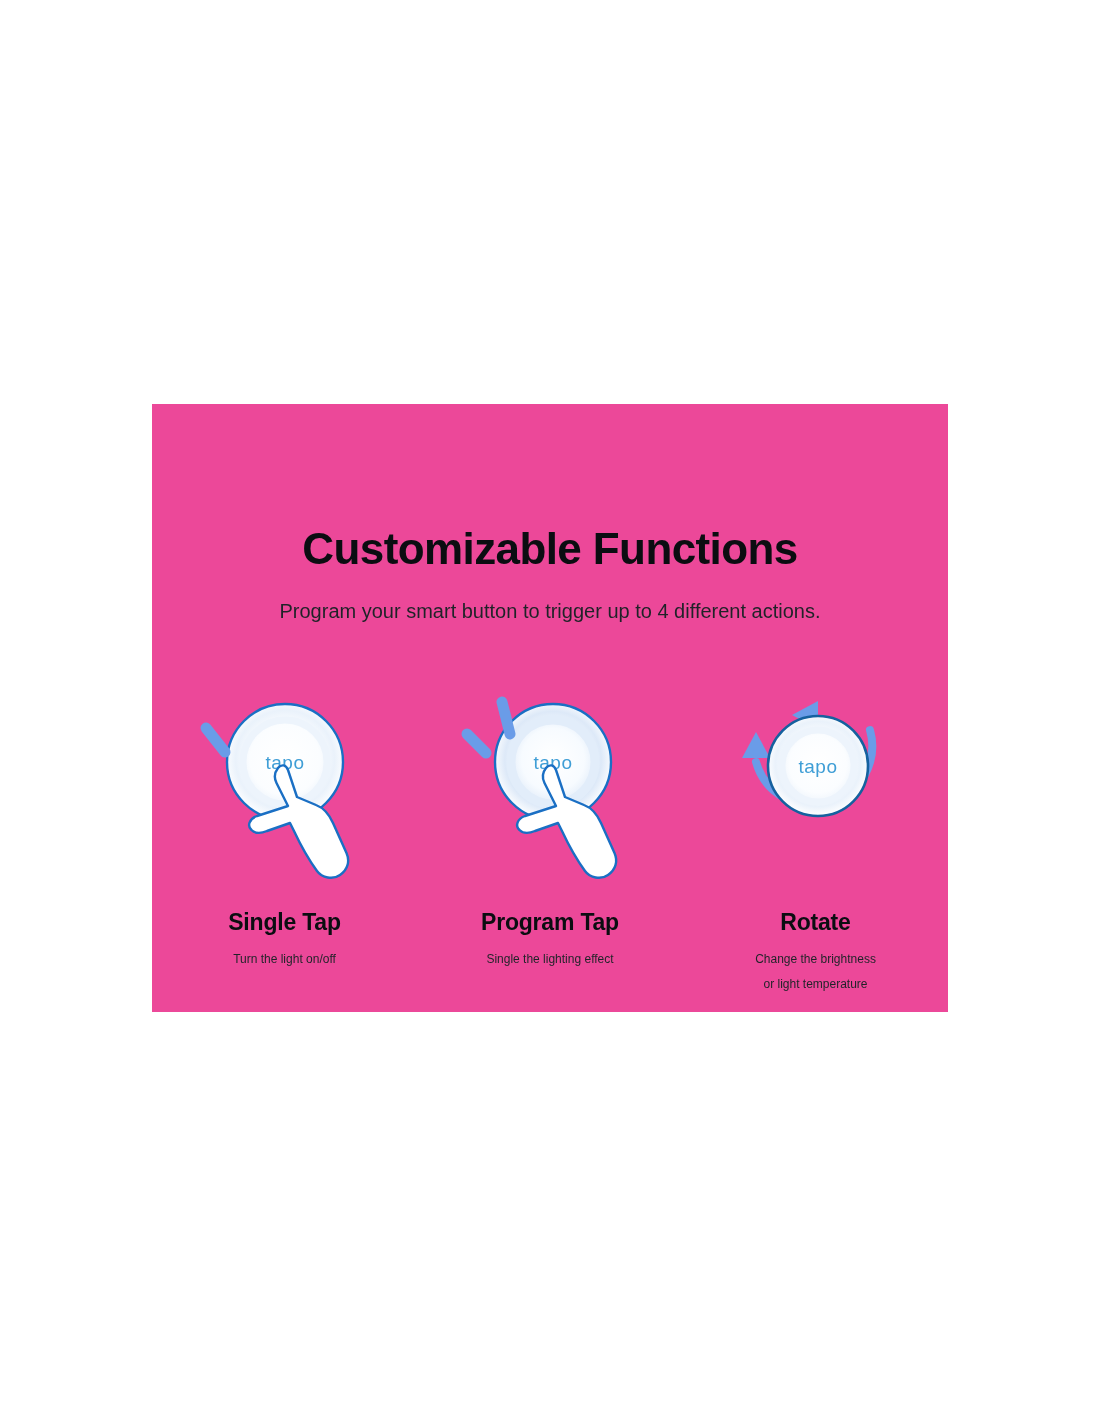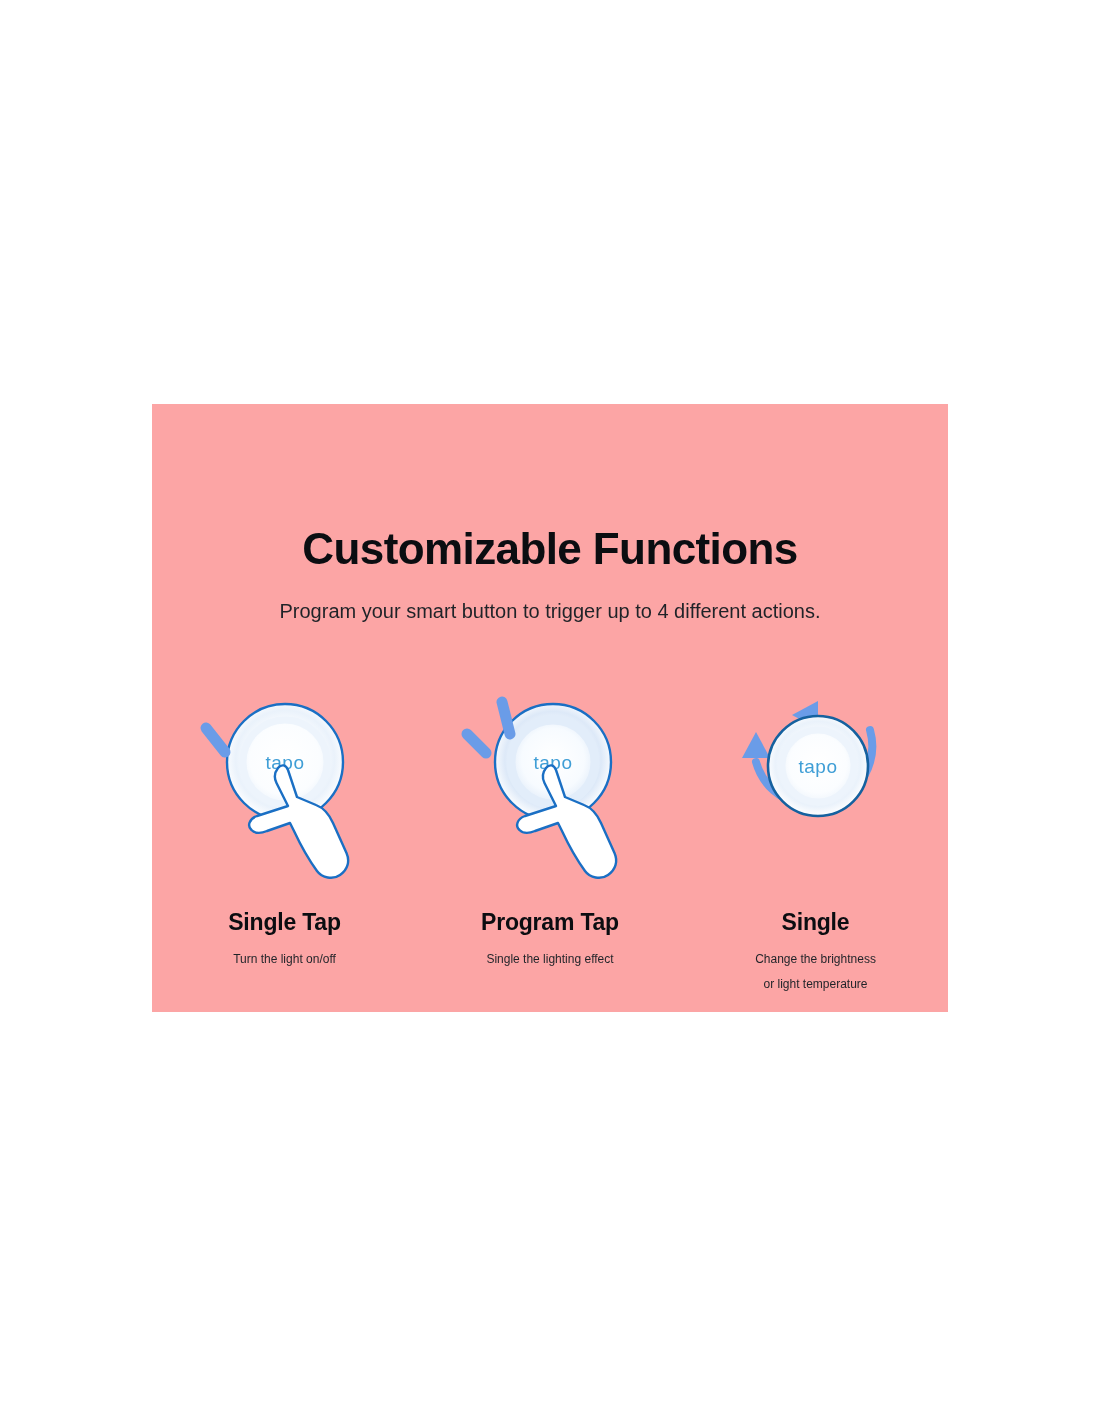--- a/index.html
+++ b/index.html
@@ -15,21 +15,21 @@
     -webkit-font-smoothing: antialiased;
   }
 
   
   #feature-card {
     position: absolute;
     left: 152px;
     top: 404px;
     width: 796px;
     height: 608px;
-    background: #fca5a5;
+    background: #ec4899;
     overflow: hidden;
   }
 
   
   #card-header {
     position: absolute;
     left: 0;
     top: 0;
     width: 796px;
     text-align: center;
@@ -209,19 +209,19 @@
                    A 58 58 0 1 1 38 72" fill="none" stroke="#6a9ce8" stroke-width="8" stroke-linecap="round"></path>
           <polygon points="38,42 52,68 24,68" fill="#6a9ce8"></polygon>
 
           <polygon points="74,25 100,39 100,11" fill="#6a9ce8"></polygon>
 
           <circle cx="100" cy="76" r="50" fill="url(#glow3)" stroke="#15619f" stroke-width="2.6"></circle>
           <circle cx="100" cy="76" r="36" fill="none" stroke="#edf4fc" stroke-width="7"></circle>
           <text x="100" y="83" text-anchor="middle" font-family="'Liberation Sans', sans-serif" font-size="19" letter-spacing="0.5" fill="#3f9ed6">tapo</text>
         </svg>
       </div>
-      <p class="feature-label">Single</p>
+      <p class="feature-label">Rotate</p>
       <p class="feature-desc">Change the brightness
 or light temperature</p>
     </div>
 
   </div>
 </div>
 
 </body></html>

